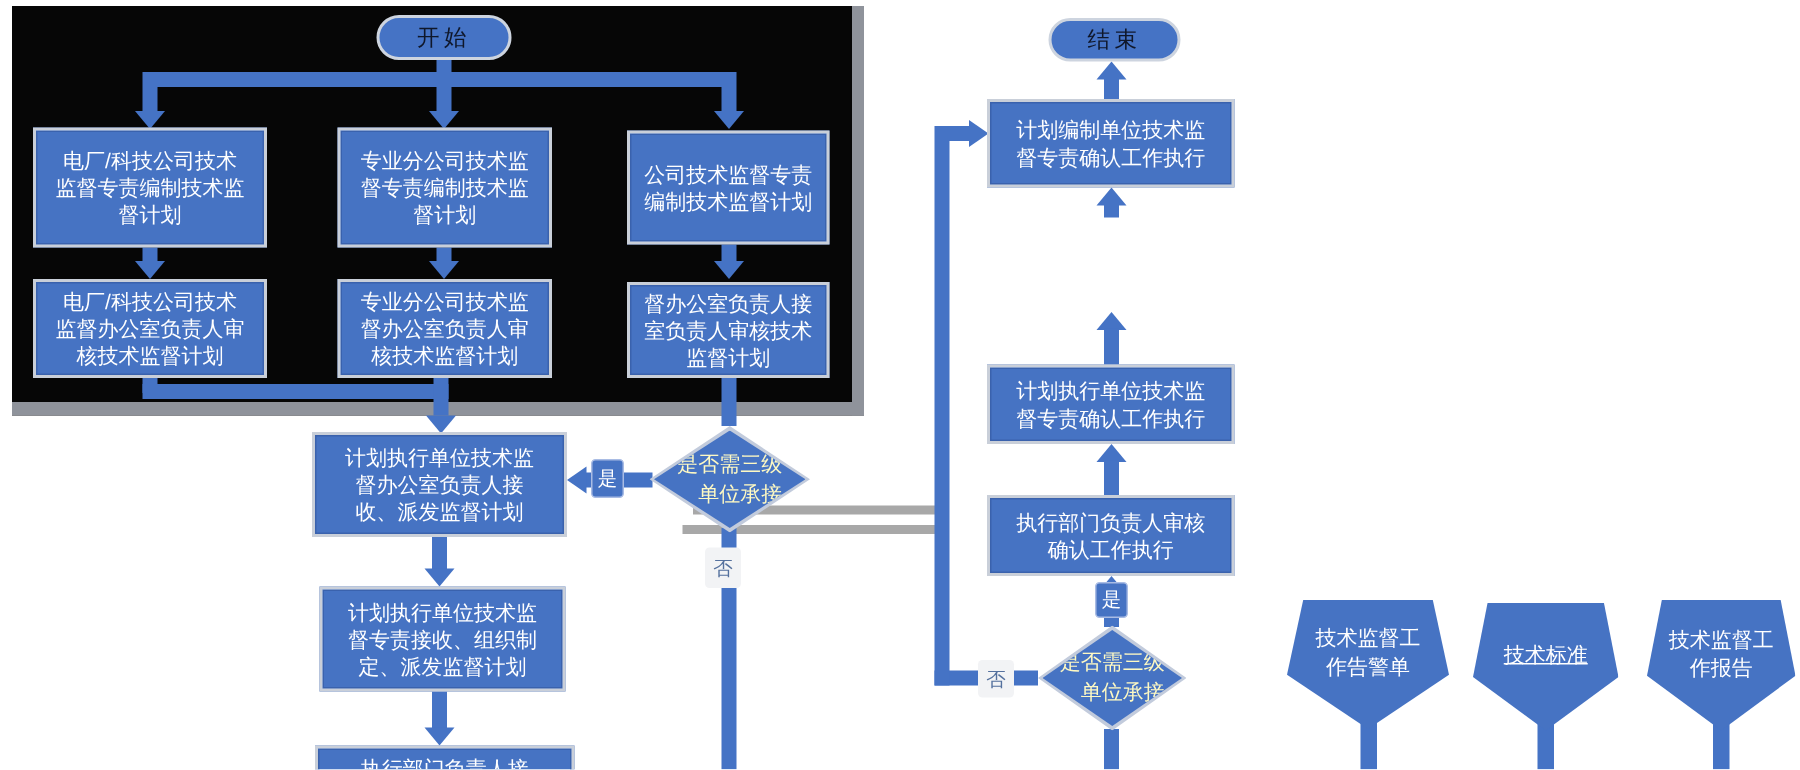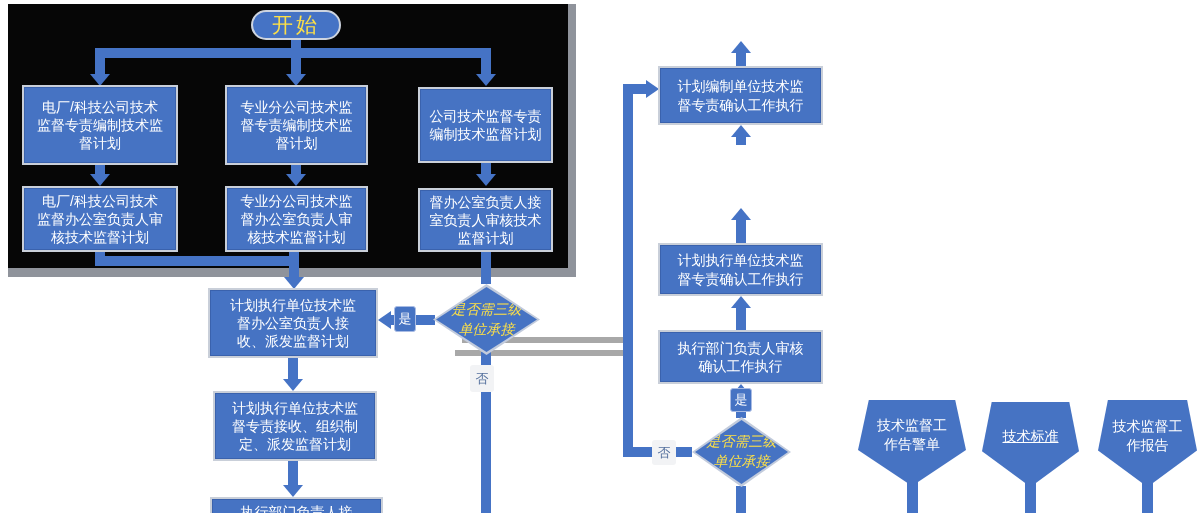--- a/index.html
+++ b/index.html
@@ -15,28 +15,28 @@
   .arrow.up{border-left:10px solid transparent;border-right:10px solid transparent;border-bottom:12px solid #4573c5;}
   .arrow.left{border-top:9px solid transparent;border-bottom:9px solid transparent;border-right:13px solid #4573c5;}
   .arrow.right{border-top:9px solid transparent;border-bottom:9px solid transparent;border-left:13px solid #4573c5;}
   .box{
     position:absolute;background:#4673c3;border:2px solid #c9cfd9;color:#ffffff;
     display:flex;align-items:center;justify-content:center;text-align:center;
     white-space:pre-line;font-size:14px;line-height:1.3;box-sizing:border-box;padding:2px 4px;
     box-shadow:inset 0 0 0 1px #3a62ad;
   }
   .terminal{
-    position:absolute;background:#4573c5;border:2px solid #cdd4df;border-radius:16px;color:#fde047;
-    display:flex;align-items:center;justify-content:center;font-size:21px;letter-spacing:3px;box-sizing:border-box;text-align:center;
+    position:absolute;background:#4573c5;border:2px solid #cdd4df;border-radius:16px;color:#0f172a;
+    display:flex;align-items:center;justify-content:center;font-size:15px;letter-spacing:3px;box-sizing:border-box;text-align:center;
   }
   .diamond{position:absolute;clip-path:polygon(50% 0,100% 50%,50% 100%,0 50%);background:#c2cbdc;display:flex;}
   .diamond-in{
-    flex:1;margin:3px;clip-path:polygon(50% 0,100% 50%,50% 100%,0 50%);background:#4673c3;color:#fde047;
-    display:flex;align-items:center;justify-content:center;text-align:center;white-space:pre-line;
-    font-size:14px;line-height:1.4;font-style:italic;
+    flex:1;margin:3px;clip-path:polygon(50% 0,100% 50%,50% 100%,0 50%);background:#4673c3;color:#fef9c3;
+    display:flex;align-items:center;justify-content:center;text-align:right;white-space:pre-line;
+    font-size:14px;line-height:1.4;
   }
   .pent{
     position:absolute;clip-path:polygon(10% 0,90% 0,100% 58%,50% 100%,0 58%);background:#4673c3;color:#ffffff;
     display:flex;align-items:center;justify-content:center;text-align:center;white-space:pre-line;
     font-size:14px;line-height:1.35;box-sizing:border-box;padding-bottom:16px;
   }
   .badge{position:absolute;display:flex;align-items:center;justify-content:center;font-size:13px;border-radius:3px;box-sizing:border-box;}
   .badge.yes{background:#4673c3;color:#ffffff;border:1px solid #a9bce4;}
   .badge.no{background:#f2f3f5;color:#55719e;}
 </style>
@@ -100,20 +100,21 @@
   <div class="hline" style="left:623px;top:447px;width:69px;height:10px;"></div>
   <div class="vline" style="left:623px;top:84px;width:10px;height:373px;"></div>
   <div class="hline" style="left:630px;top:84px;width:18px;height:10px;"></div>
   <div class="arrow right" style="left:646px;top:80px;"></div>
 
   <div class="vline" style="left:907px;top:470px;width:11px;height:43px;"></div>
   <div class="vline" style="left:1025px;top:470px;width:11px;height:43px;"></div>
   <div class="vline" style="left:1142px;top:470px;width:11px;height:43px;"></div>
 
   <div class="terminal" style="left:251px;top:10px;width:90px;height:30px;">开始</div>
+  <div class="terminal" style="left:699px;top:12px;width:88px;height:29px;">结束</div>
 
   <div class="box" style="left:22px;top:85px;width:156px;height:80px;">电厂/科技公司技术
 监督专责编制技术监
 督计划</div>
   <div class="box" style="left:225px;top:85px;width:143px;height:80px;">专业分公司技术监
 督专责编制技术监
 督计划</div>
   <div class="box" style="left:418px;top:87px;width:135px;height:76px;">公司技术监督专责
 编制技术监督计划</div>
   <div class="box" style="left:22px;top:186px;width:156px;height:66px;">电厂/科技公司技术

